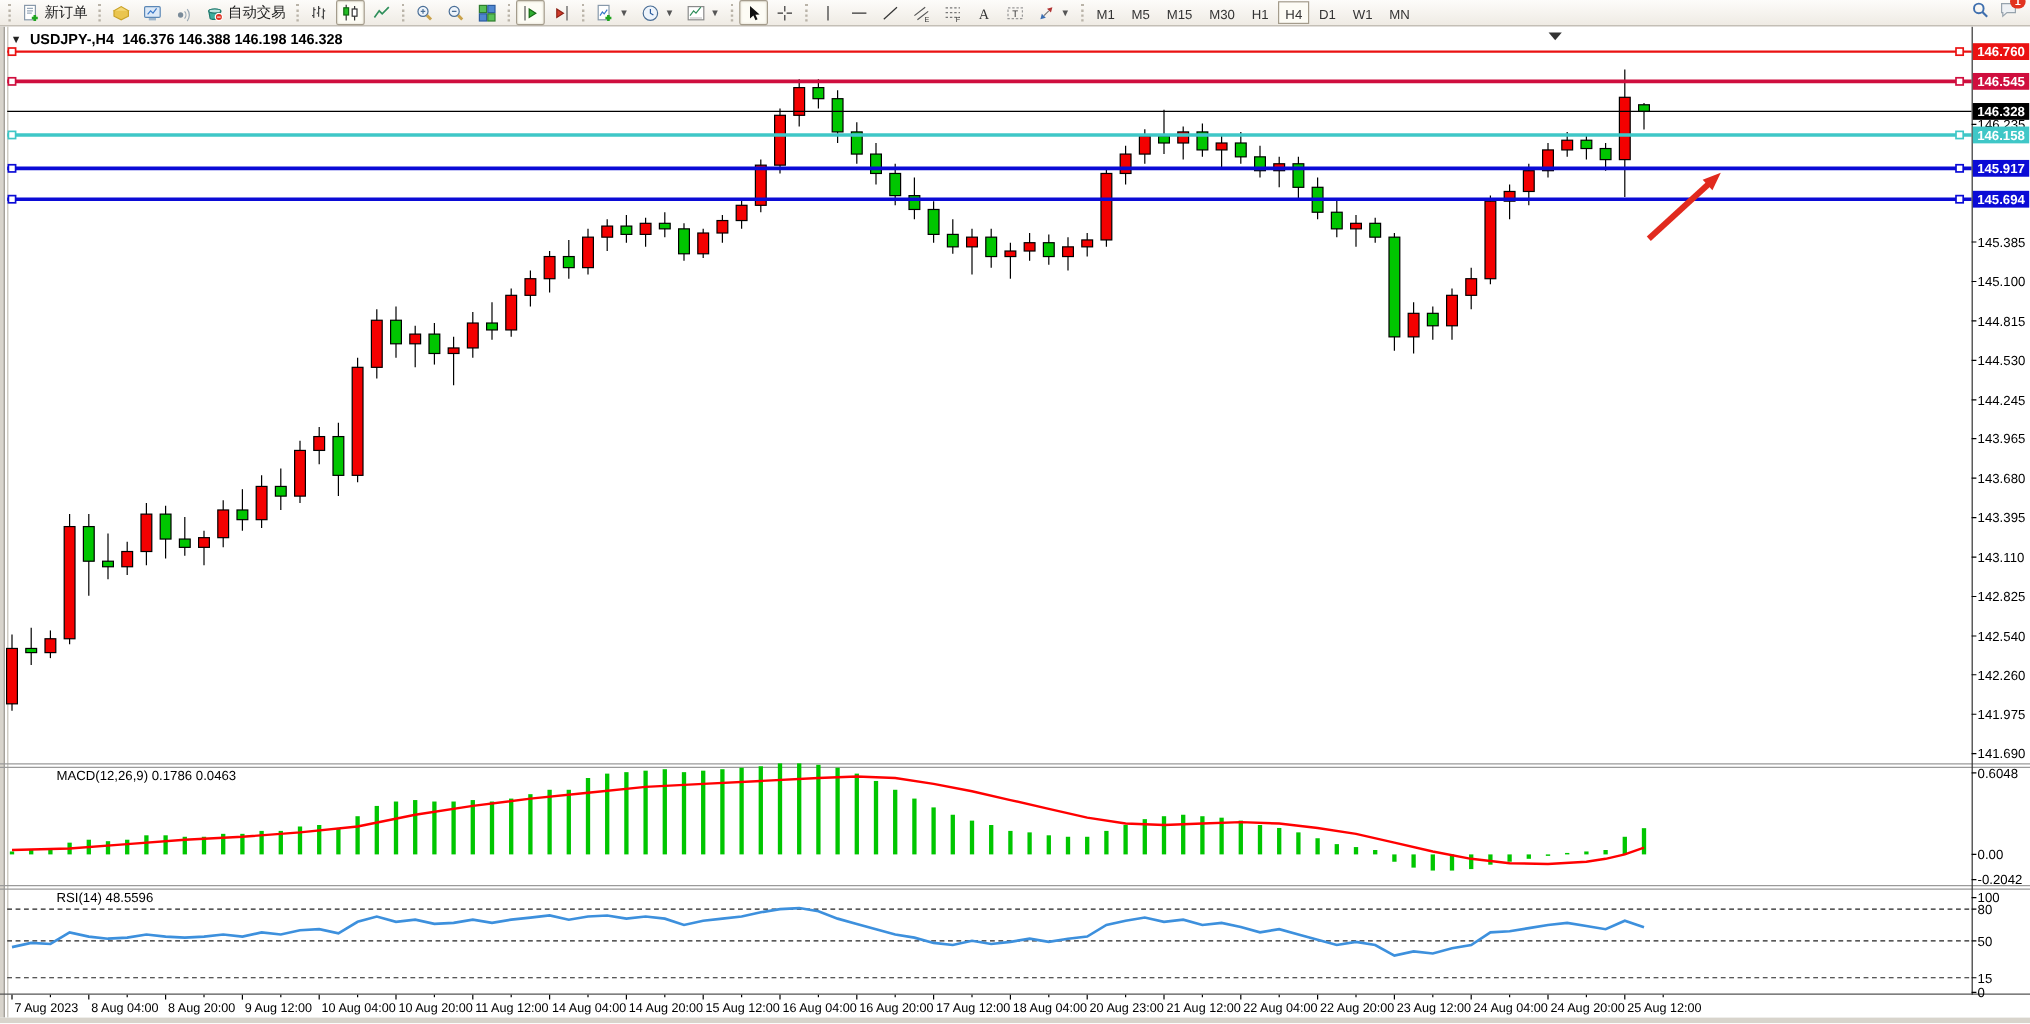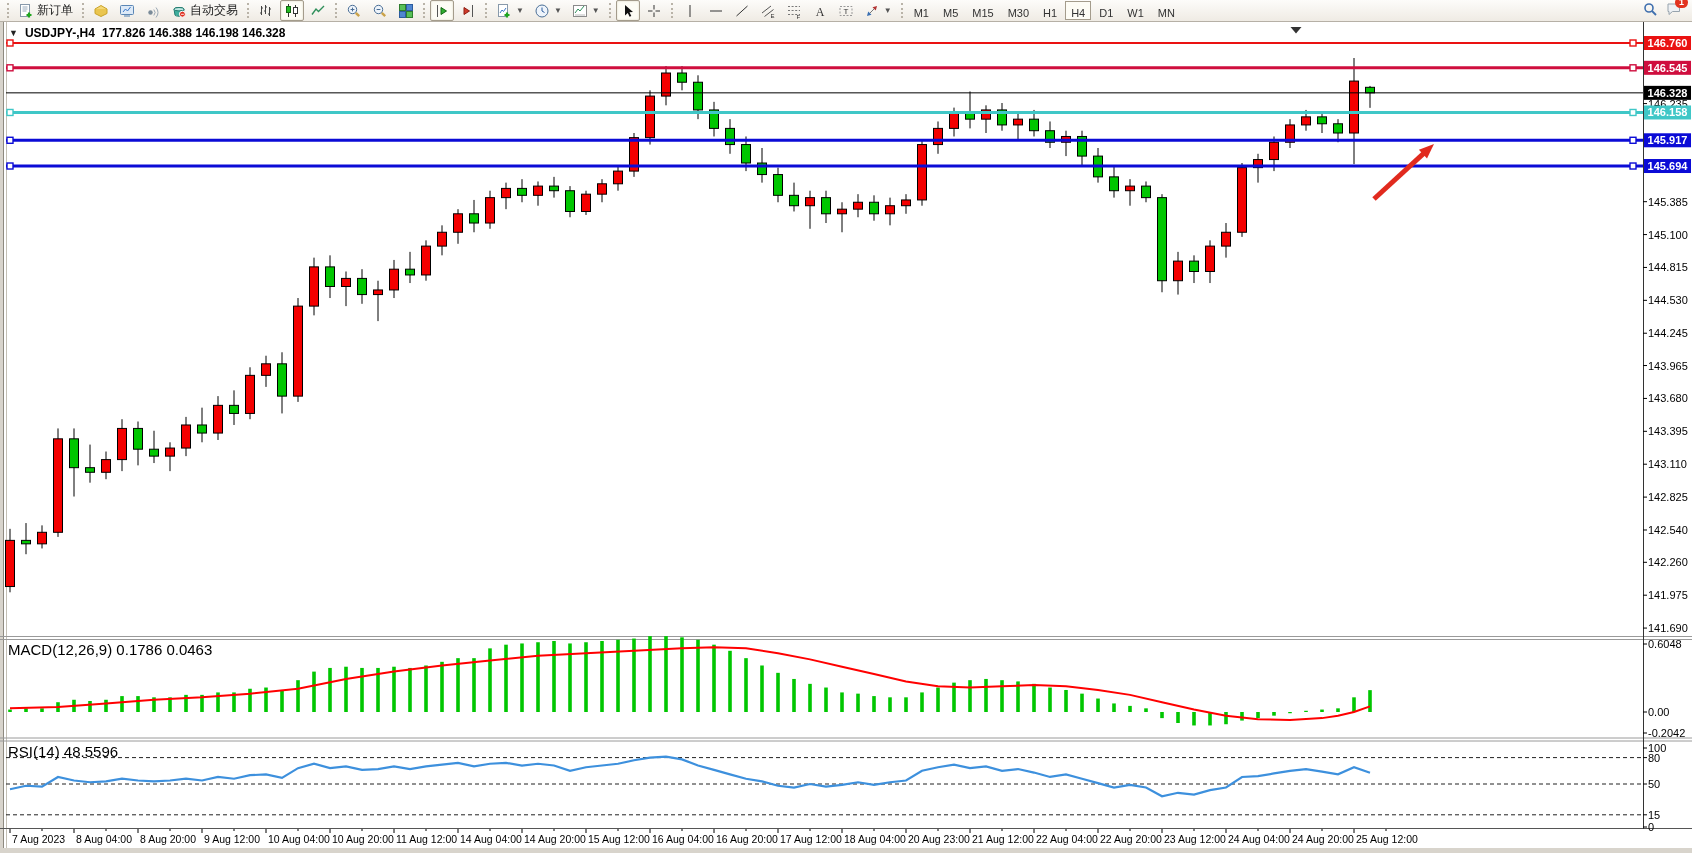--- a/index.html
+++ b/index.html
@@ -21,21 +21,21 @@
   .tb-right{margin-left:auto;display:flex;align-items:center;gap:8px;padding-right:10px;}
   .icon-wrap{position:relative;display:inline-block;}
   .chat-badge{position:absolute;top:-4px;right:-6px;min-width:11px;height:11px;border-radius:6px;
     background:#e2331f;color:#fff;font-size:9px;line-height:11px;text-align:center;font-weight:bold;padding:0 1px;}
 
   
   #chartsvg{position:absolute;top:22px;left:0;z-index:1;}
   .title-row{position:absolute;left:9px;top:26px;z-index:4;display:flex;align-items:center;gap:7px;
     font-size:12px;font-weight:700;color:#000;}
   .collapse{font-size:9px;color:#222;line-height:1;}
-  .pane-label{position:absolute;z-index:4;font-size:15px;color:#000;}
+  .pane-label{position:absolute;z-index:4;font-size:11px;color:#000;padding-left:39px;}
 </style>
 </head>
 <body>
 
 <div class="stage">
   <div id="toolbar" class="toolbar">
       <div class="tb-sep"></div>
       <div class="tb-btn">
         <svg width="16" height="16" viewBox="0 0 16 16">
           <rect x="2.5" y="1.5" width="9" height="12" fill="#fff" stroke="#8899aa"></rect>
@@ -703,17 +703,17 @@
         <text x="1292" y="843" font-size="10.5" fill="#000000" font-family="Liberation Sans, sans-serif">24 Aug 20:00</text>
         <line x1="1354" y1="829" x2="1354" y2="833" stroke="#000"></line>
         <line x1="1386" y1="829" x2="1386" y2="831" stroke="#000"></line>
         <text x="1356" y="843" font-size="10.5" fill="#000000" font-family="Liberation Sans, sans-serif">25 Aug 12:00</text>
       </g>
     </svg>
 
   <div class="title-row">
     <span class="collapse">▼</span>
     <span>USDJPY-,H4</span>
-    <span>177.826 146.388 146.198 146.328</span>
+    <span>146.376 146.388 146.198 146.328</span>
   </div>
   <div class="pane-label" style="left:8px;top:641px;">MACD(12,26,9) 0.1786 0.0463</div>
   <div class="pane-label" style="left:8px;top:743px;">RSI(14) 48.5596</div>
 </div>
 
 </body></html>

